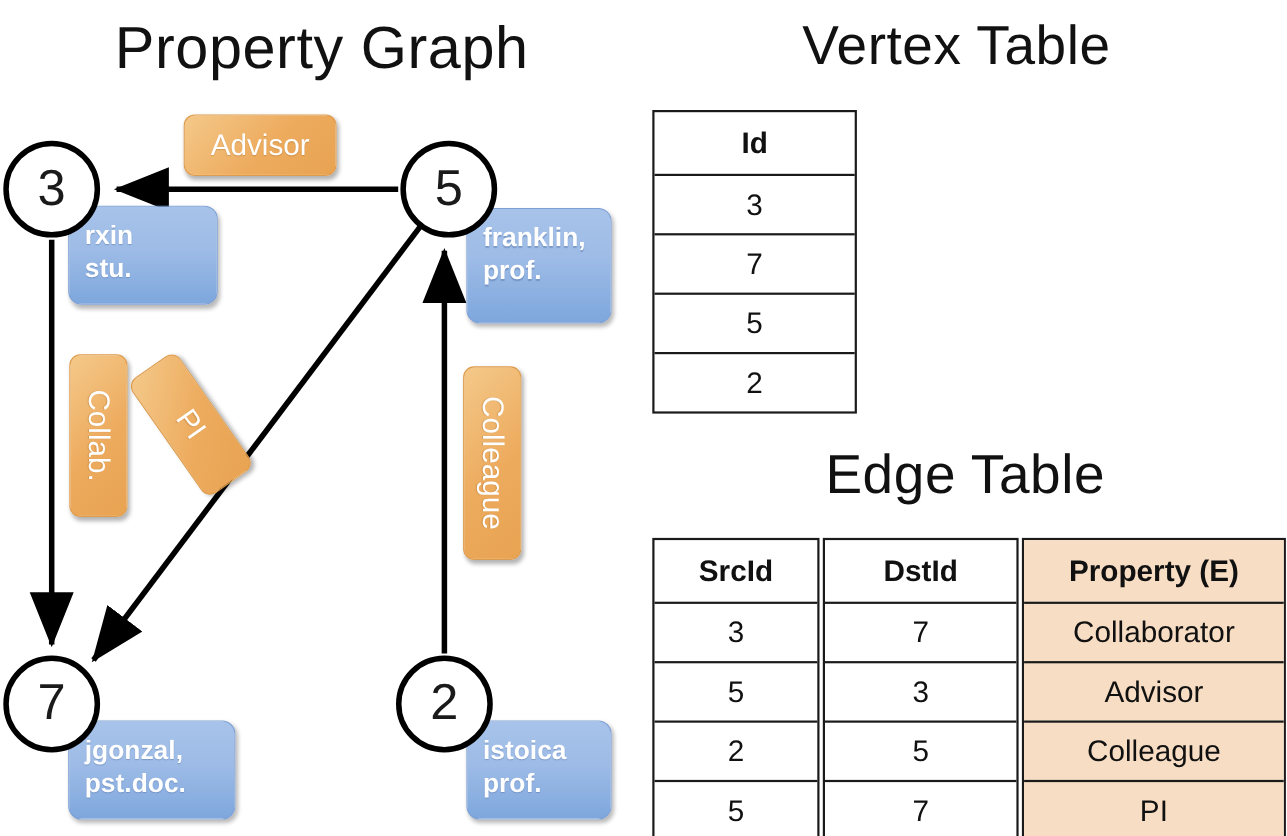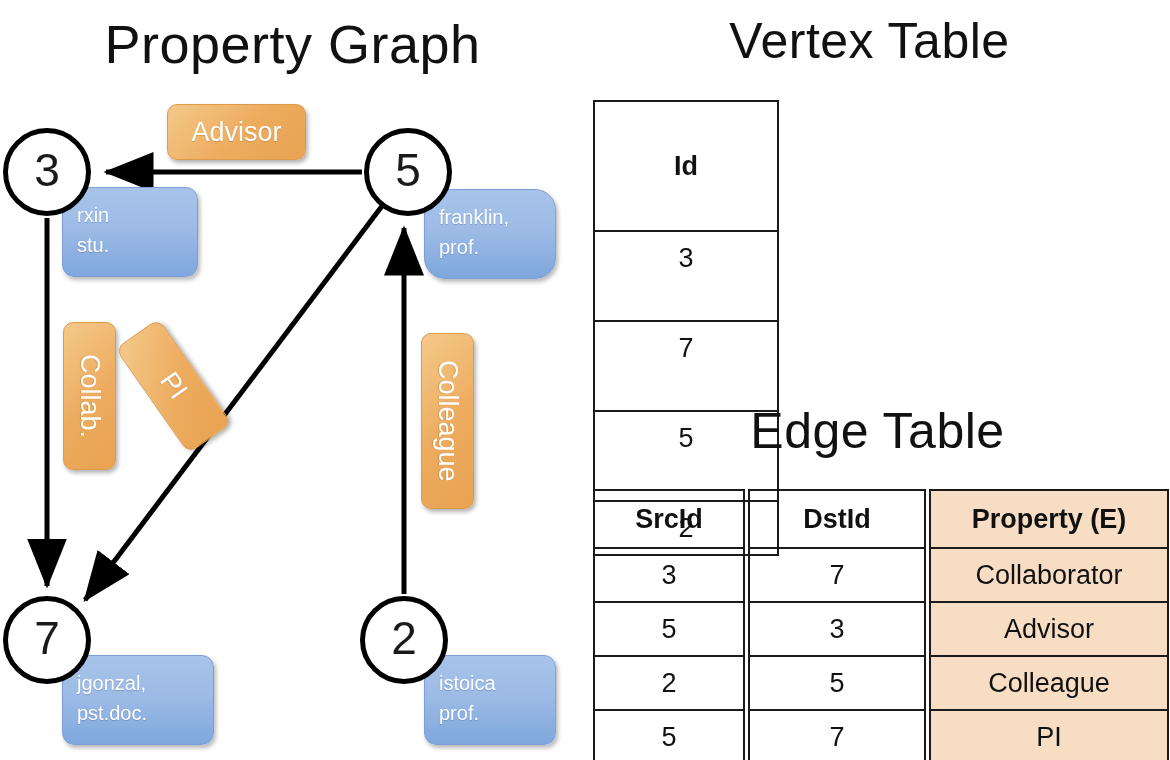--- a/index.html
+++ b/index.html
@@ -74,22 +74,22 @@
 
   
   .prop-box {
     position: absolute;
     border-radius: 12px;
     background: linear-gradient(to bottom, #a7c3ea 0%, #9dbbe6 45%, #7ea7dd 100%);
     border: 1px solid #7c9fd4;
     box-shadow: 2px 3px 4px rgba(0,0,0,0.28);
     color: #ffffff;
     font-family: "Liberation Sans", sans-serif;
-    font-weight: 400;
-    font-size: 20px;
+    font-weight: 700;
+    font-size: 24px;
     line-height: 30px;
     padding: 12px 0 28px 14px;
     box-sizing: border-box;
     text-shadow: 0 1px 1px rgba(60,90,140,0.35);
   }
 
   
   .edge-label {
     position: absolute;
     border-radius: 10px;
@@ -135,21 +135,21 @@
     font-size: 27px;
     color: #111;
     white-space: nowrap;
   }
   .cell + .cell { border-top: 2px solid #1a1a1a; }
   .cell.head { font-weight: bold; font-size: 27px; }
 
   .vt-id   { width: 186px; }
   .vt-prop { width: 382px; }
   .vt-prop .cell { background: #ccd9ef; }
-  .vt .cell { height: 54px; margin-top: 36px; }
+  .vt .cell { height: 54px; }
   .vt .cell.head { height: 56px; }
 
   .et-src  { width: 152px; }
   .et-dst  { width: 178px; }
   .et-prop { width: 240px; }
   .et-prop .cell { background: #f7ddc3; }
   .et .cell { height: 54px; }
   .et .cell.head { height: 56px; }
 </style>
 </head>
@@ -197,21 +197,21 @@
 
   <div class="edge-label" style="left:421px; top:333px; width:53px; height:176px;">
     <span class="vtext">Colleague</span>
   </div>
 
   <div class="prop-box" style="left:62px; top:187px; width:136px; height:90px;">
     <div>rxin</div>
     <div>stu.</div>
   </div>
 
-  <div class="prop-box" style="left:424px; top:189px; width:132px; height:90px;border-radius:21px;">
+  <div class="prop-box" style="left:424px; top:189px; width:132px; height:105px;">
     <div>franklin,</div>
     <div>prof.</div>
   </div>
 
   <div class="prop-box" style="left:62px; top:655px; width:152px; height:90px;">
     <div>jgonzal,</div>
     <div>pst.doc.</div>
   </div>
 
   <div class="prop-box" style="left:424px; top:655px; width:132px; height:90px;">

